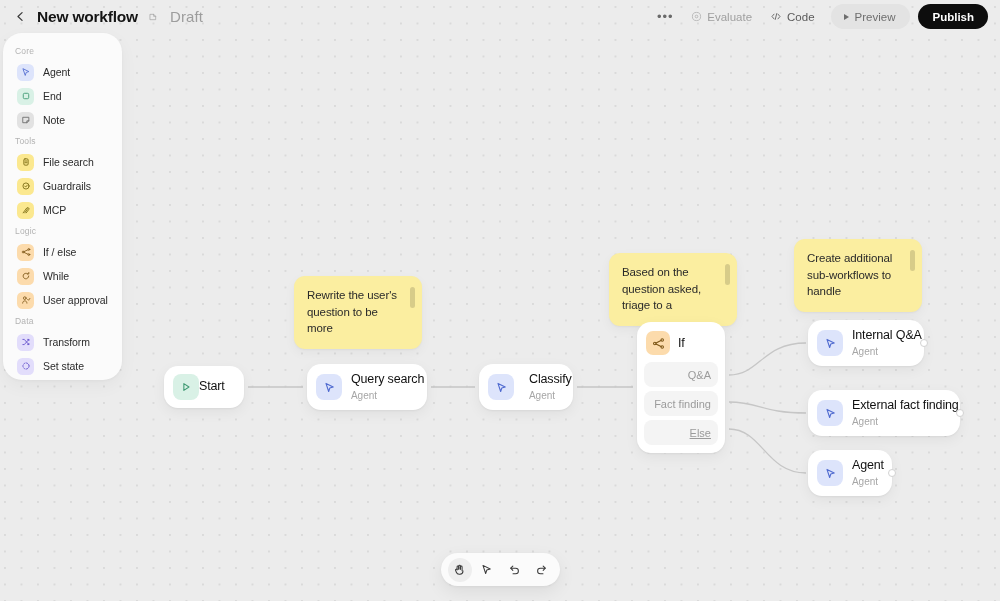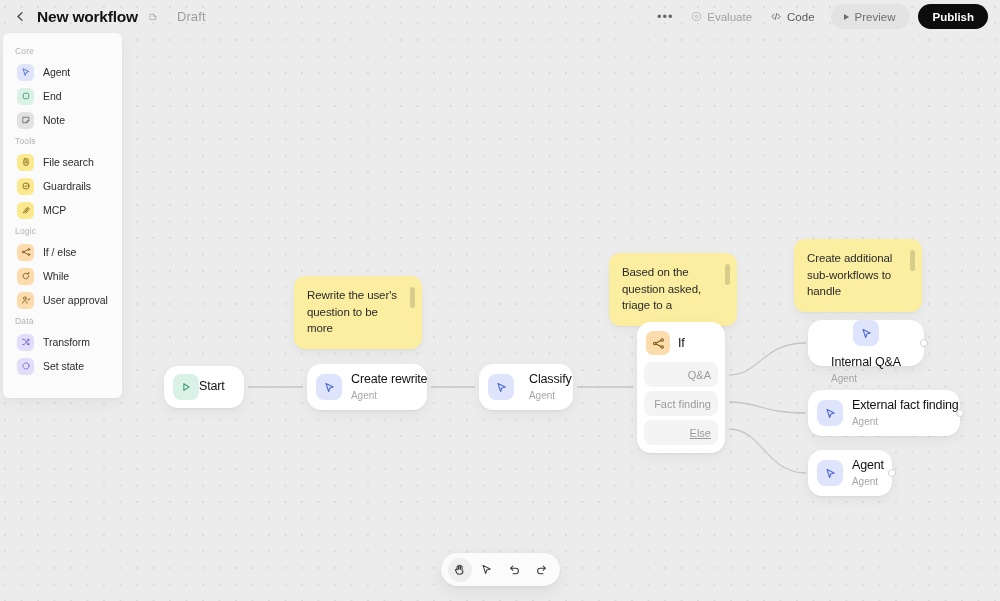--- a/index.html
+++ b/index.html
@@ -35,22 +35,22 @@
   }
   .back-chevron svg { display:block; }
   .wf-title {
     margin-left: 7px;
     font-size: 15.5px; font-weight: 700; color: #141414;
     letter-spacing: -0.2px;
     white-space: nowrap;
   }
   .draft-badge {
     margin-left: 11px;
-    display: flex; align-items: center; gap: 20px;
-    font-size: 13px; color: #9d9d9d; letter-spacing: 0.1px;
+    display: flex; align-items: center; gap: 13px;
+    font-size: 15px; color: #9d9d9d; letter-spacing: 0.1px;
   }
   .draft-badge svg { display:block; }
   .spacer { flex: 1 1 auto; pointer-events: none; }
 
   .tb-dots {
     width: 22px; height: 22px; margin-right: 6px;
     display: flex; align-items: center; justify-content: center;
     color: #6a6a6a; font-size: 13px; letter-spacing: 1px;
     cursor: pointer; border-radius: 6px;
   }
@@ -85,22 +85,22 @@
     font-size: 11.5px; font-weight: 700;
     display: flex; align-items: center;
     cursor: pointer; white-space: nowrap;
   }
 
   
   #palette {
     position: absolute; left: 3px; top: 33px;
     width: 119px;
     background: #fbfbfb;
-    border-radius: 6px;
-    padding: 9px 0 20px 0;
+    border-radius: 19px;
+    padding: 9px 0 2px 0;
     box-shadow: 0 1px 3px rgba(0,0,0,0.035), 0 6px 18px rgba(0,0,0,0.045);
     z-index: 30;
   }
   .pal-group-label {
     font-size: 8.5px; color: #b3b3b3;
     padding: 4px 0 4px 12px;
     letter-spacing: 0.15px;
   }
   .pal-item {
     display: flex; align-items: center; gap: 9px;
@@ -150,21 +150,21 @@
     position: absolute;
     width: 8px; height: 8px; border-radius: 50%;
     background: #fff; border: 1.2px solid #d2d2d2;
     cursor: crosshair;
   }
 
   
   #node-start { left: 164px; top: 366px; width: 80px; height: 42px; padding: 0 9px; gap: 0; }
   #node-query { left: 307px; top: 364px; width: 120px; height: 46px; padding: 0 9px; gap: 9px; }
   #node-classify { left: 479px; top: 364px; width: 94px; height: 46px; padding: 0 9px; gap: 15px; }
-  #node-internal { left: 808px; top: 320px; width: 116px; height: 46px; padding: 0 9px; gap: 9px; flex-direction: column; }
+  #node-internal { left: 808px; top: 320px; width: 116px; height: 46px; padding: 0 9px; gap: 9px; }
   #node-external { left: 808px; top: 390px; width: 152px; height: 46px; padding: 0 9px; gap: 9px; }
   #node-agent  { left: 808px; top: 450px; width: 84px; height: 46px; padding: 0 9px; gap: 9px; }
 
   
   #node-if {
     position: absolute; left: 637px; top: 322px;
     width: 88px;
     background: #fff; border-radius: 14px;
     box-shadow: 0 1px 2px rgba(0,0,0,0.05), 0 4px 14px rgba(0,0,0,0.055);
     padding: 7px 7px 8px 7px;
@@ -262,21 +262,21 @@
     </div>
   </div>
 
   <div class="node" id="node-query">
     <div class="node-ico" style="background:#dde4fb">
       <svg width="13" height="13" viewBox="0 0 14 14" fill="none" stroke="#4f6ad0" stroke-width="1.2" stroke-linecap="round" stroke-linejoin="round">
         <path d="M3.2 2.6 L11 6.4 L7.3 7.6 L6.1 11.3 Z"></path>
       </svg>
     </div>
     <div class="node-text">
-      <div class="node-title">Create rewrite</div>
+      <div class="node-title">Query search</div>
       <div class="node-sub">Agent</div>
     </div>
   </div>
 
   <div class="node" id="node-classify">
     <div class="node-ico" style="background:#dde4fb">
       <svg width="13" height="13" viewBox="0 0 14 14" fill="none" stroke="#4f6ad0" stroke-width="1.2" stroke-linecap="round" stroke-linejoin="round">
         <path d="M3.2 2.6 L11 6.4 L7.3 7.6 L6.1 11.3 Z"></path>
       </svg>
     </div>

